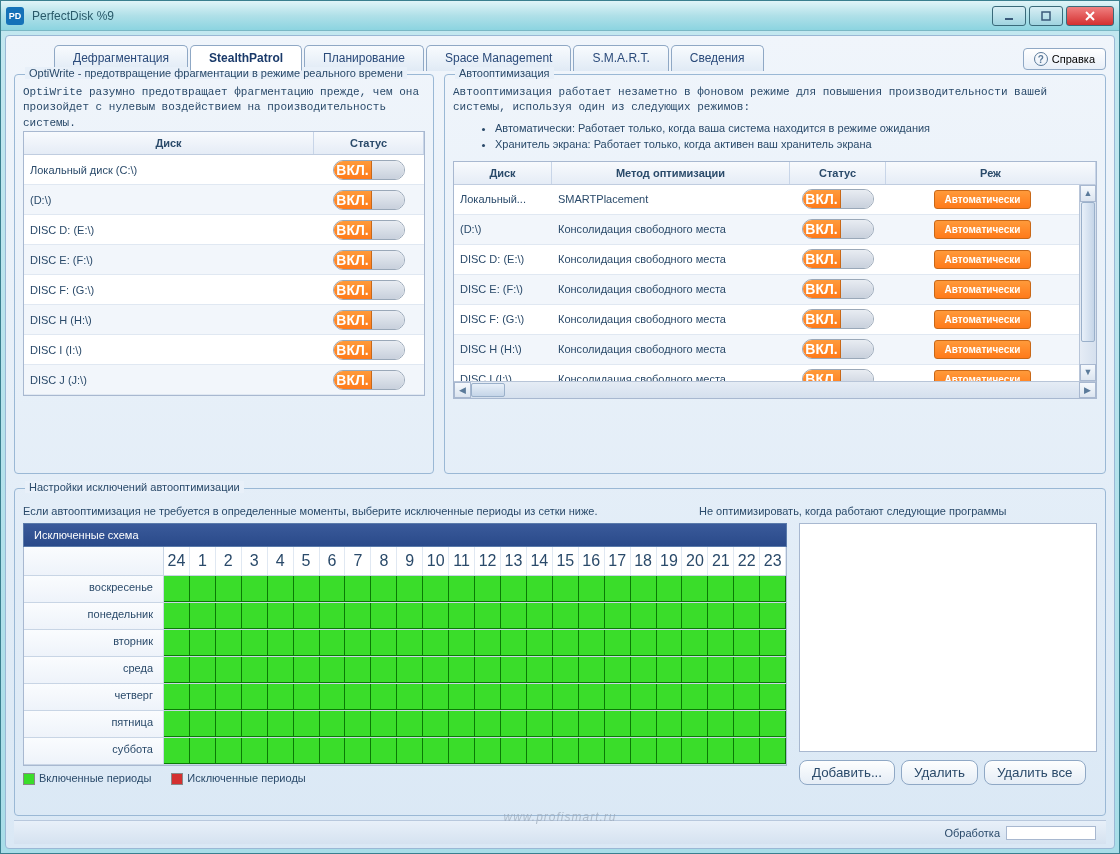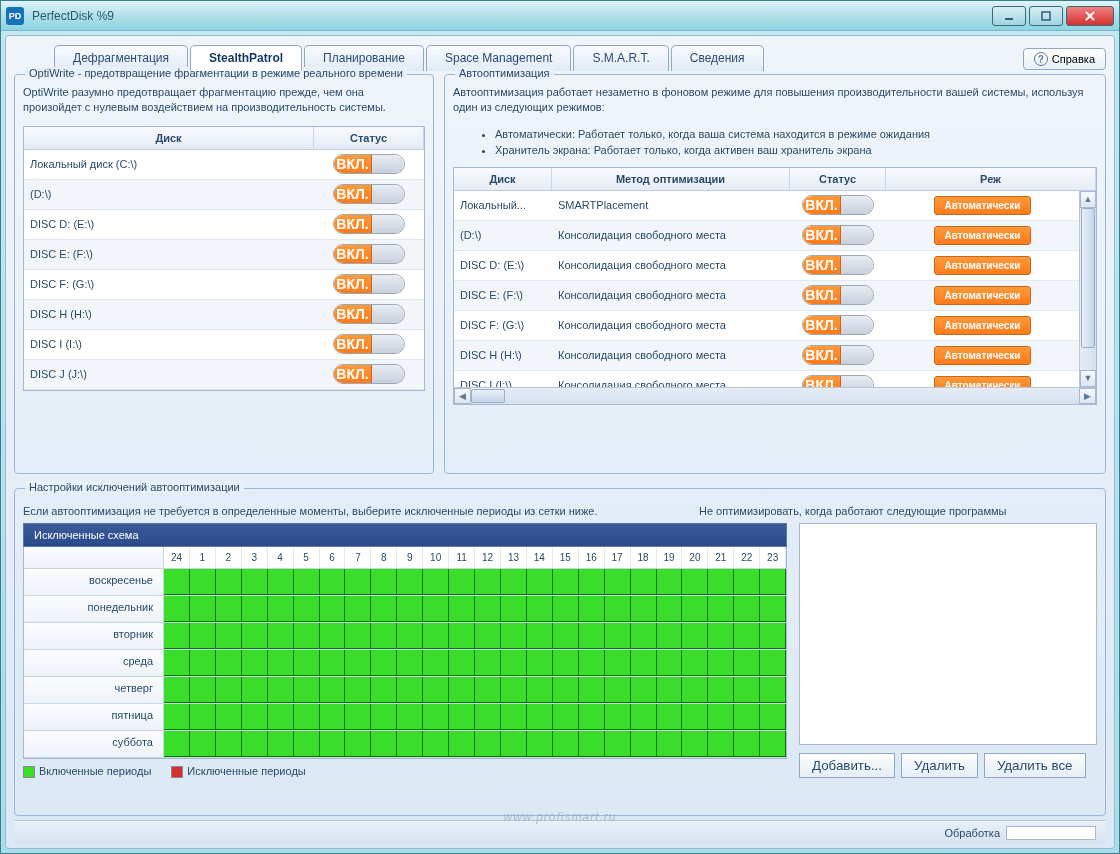--- a/index.html
+++ b/index.html
@@ -17,21 +17,21 @@
 .tabbar { display: flex; align-items: flex-end; height: 28px; padding-left: 40px; }
 .tab { padding: 5px 18px; border: 1px solid #8fa8c5; border-bottom: none; background: linear-gradient(to bottom, #f8fbfe, #e0eaf5); border-radius: 5px 5px 0 0; margin-right: 2px; color: #2a4a7a; cursor: pointer; font-size: 12px; position:relative; top:1px; }
 .tab.active { background: #fff; font-weight: bold; color: #1a3a6a; z-index: 2; border-bottom: 1px solid #fff; }
 .help-btn { margin-left: auto; display: flex; align-items: center; gap: 4px; padding: 3px 10px; border: 1px solid #8fa8c5; border-radius: 4px; background: linear-gradient(to bottom,#fff,#e8eff8); cursor:pointer; }
 .help-icon { width:14px;height:14px;border:1px solid #5a7a9a;border-radius:50%;display:flex;align-items:center;justify-content:center;color:#5a7a9a;font-weight:bold;font-size:10px; }
 .main-panels { display: flex; gap: 10px; margin-top: 4px; }
 .groupbox { border: 1px solid #9ab8d5; border-radius: 4px; padding: 10px 8px 8px 8px; position: relative; background: transparent; }
 .groupbox-title { position: absolute; top: -8px; left: 10px; background: #e8f0f9; padding: 0 4px; color: #2a4a6a; font-size: 11px; }
 .gb-left { width: 420px; height: 400px; }
 .gb-right { flex: 1; height: 400px; }
-.desc { color: #2a4a6a; margin-bottom: 10px; line-height: 1.4; }
+.desc { color: #2a4a6a; line-height: 1.4; font-family: Liberation Mono, monospace; }
 .bullet-list { margin: 4px 0 8px 30px; color: #2a4a6a; line-height: 1.5; }
 .bullet-list li { list-style: disc; margin-left: 12px; }
 .table-wrap { border: 1px solid #a8b8d0; background: #fff; }
 .table-hdr { display: flex; background: linear-gradient(to bottom, #f8fafd, #e5ecf6); border-bottom: 1px solid #c0cde0; }
 .th { padding: 5px 6px; font-weight: bold; color: #2a4a6a; border-right: 1px solid #c8d5e8; text-align: center; }
 .tr { display: flex; border-bottom: 1px solid #e0e8f2; align-items: center; min-height: 30px; }
 .tr.alt { background: #f2f6fb; }
 .td { padding: 4px 6px; color: #2a4a6a; overflow: hidden; white-space: nowrap; }
 .toggle { display: inline-flex; width: 72px; height: 20px; border-radius: 10px; overflow: hidden; border: 1px solid #9aa8b8; cursor: pointer; }
 .toggle-on { width: 38px; background: linear-gradient(to bottom, #ff9a3a, #ff7a1a); color: #fff; font-weight: bold; font-size: 14px; display: flex; align-items: center; justify-content: center; border-right:1px solid #c86818; }
@@ -47,29 +47,29 @@
 .hscroll-thumb { position:absolute; left:0; top:1px; bottom:1px; width:34px; background: linear-gradient(to bottom, #e8f0f9, #c5d5e8); border: 1px solid #9ab0ca; border-radius:2px; }
 .gb-exclusions { margin-top: 14px; flex: 1; }
 .excl-desc { color: #2a4a6a; margin: 6px 0 6px 0; display: flex; }
 .schedule-area { display: flex; gap: 12px; margin-top: 2px; }
 .schedule-left { width: 764px; }
 .schedule-hdr { background: linear-gradient(to bottom, #3a5a9a, #2a4a8a); color: #fff; padding: 5px 10px; font-size: 11px; border: 1px solid #5a7aaa; }
 .schedule-grid { border: 1px solid #a8b8d0; border-top: none; }
 .hour-row { display: flex; background: #fff; border-bottom: 1px solid #c8d5e5; }
 .day-label { width: 140px; padding: 5px 10px; text-align: right; color: #2a4a6a; background: linear-gradient(to bottom,#fafcfe,#eef3fa); border-right: 1px solid #c8d5e5; }
 .hour-labels { flex: 1; display: flex; }
-.hour-label { flex: 1; text-align: center; padding: 5px 0; color: #2a4a6a; font-size: 10px; border-right: 1px solid #e0e8f2; }
+.hour-label { flex: 1; text-align: center; padding: 5px 0; color: #2a4a6a; font-size: 16px; border-right: 1px solid #e0e8f2; }
 .day-cells { flex: 1; display: flex; }
 .cell { flex: 1; height: 26px; background: #3add2a; border-right: 1px solid #0a7a05; border-bottom: 1px solid #0a7a05; cursor: pointer; }
 .legend { display: flex; gap: 20px; margin-top: 6px; color: #2a4a6a; align-items: center; }
 .legend-sq { width: 12px; height: 12px; display: inline-block; margin-right: 4px; vertical-align: middle; border:1px solid #888; }
 .programs-panel { flex: 1; display: flex; flex-direction: column; }
 .programs-list { flex: 1; border: 1px solid #a8b8d0; background: #fff; min-height: 180px; }
 .programs-btns { display: flex; gap: 6px; margin-top: 8px; }
-.btn { padding: 4px 12px; border: 1px solid #8fa8c5; border-radius: 0; background: linear-gradient(to bottom, #fdfefe, #e5edf6); cursor: pointer; color: #2a4a6a; }
+.btn { padding: 4px 12px; border: 1px solid #8fa8c5; border-radius: 8px; background: linear-gradient(to bottom, #fdfefe, #e5edf6); cursor: pointer; color: #2a4a6a; }
 .statusbar { height: 24px; background: linear-gradient(to bottom, #e8f0f9, #d5e2f0); border-top: 1px solid #b8c8dd; display: flex; align-items: center; padding: 0 10px; margin-top: 4px; }
 .status-right { margin-left: auto; display: flex; align-items: center; gap: 6px; color: #2a4a6a; }
 .progress { width: 90px; height: 14px; border: 1px solid #a8b8d0; background: #fff; }
 .watermark { position: absolute; bottom: 24px; left: 50%; transform: translateX(-50%); color: #9aa8b8; font-size: 12px; letter-spacing: 1px; opacity: 0.7; pointer-events:none; font-style: italic; }
 .arrow { font-size: 9px; color: #5a7a9a; }
 </style>
 </head>
 <body>
 
 <div class="window">

